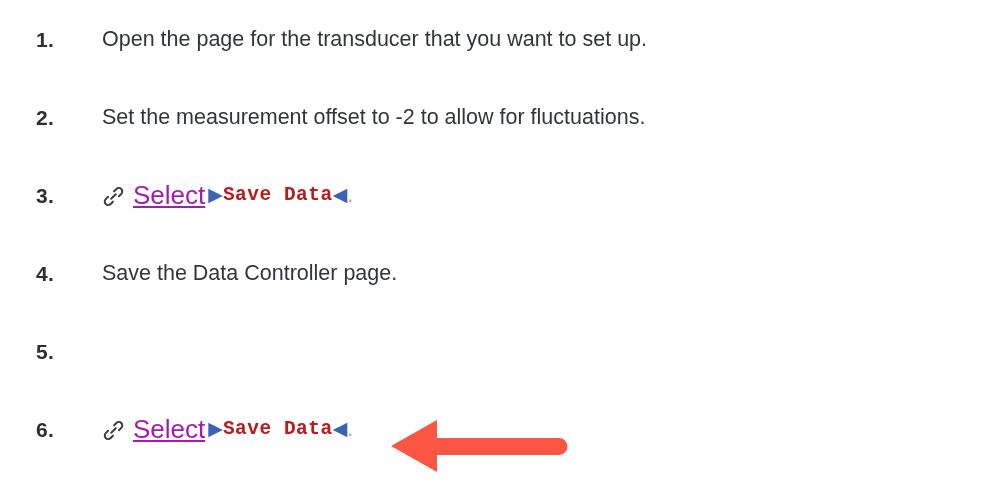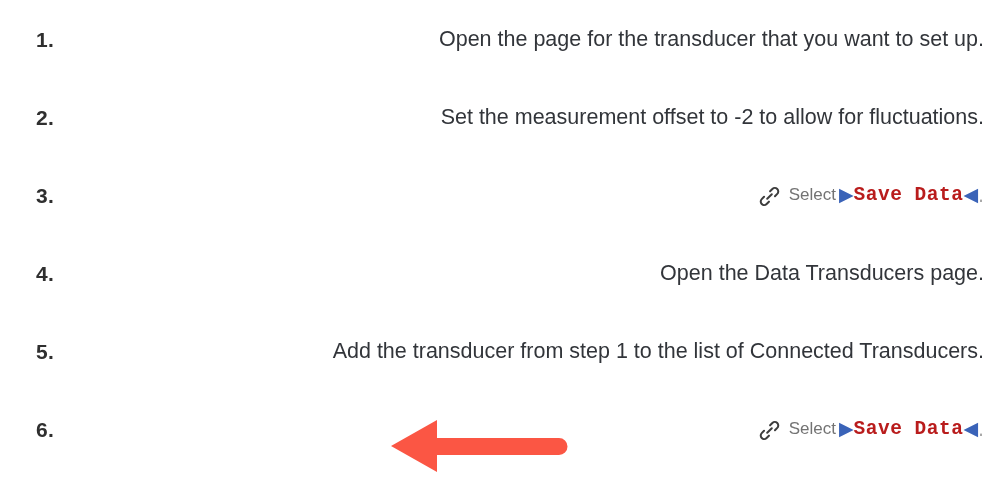--- a/index.html
+++ b/index.html
@@ -55,21 +55,20 @@
   }
 
   .step-body {
     flex: 1 1 auto;
     font-size: 21.5px;
     color: #32353a;
     line-height: 1.25;
     white-space: nowrap;
     display: flex;
     align-items: center;
-    justify-content: flex-end;
   }
 
   .plain-text {
     font-size: 21.5px;
     color: #32353a;
     font-family: "Liberation Sans", sans-serif;
   }
 
   
   .link-icon {
@@ -81,25 +80,26 @@
     top: 1px;
     flex: 0 0 auto;
   }
   .link-icon svg {
     display: block;
     width: 23px;
     height: 23px;
   }
 
   .select-word {
-    color: #737373;
-    font-size: 17px;
+    color: #a21caf;
+    font-size: 26px;
     font-family: "Liberation Sans", sans-serif;
     font-weight: normal;
     margin-right: 3px;
+    text-decoration: underline;
   }
 
   .ui-marker {
     color: #3a63b8;
     font-size: 19px;
     line-height: 1;
     position: relative;
     top: -0.5px;
     letter-spacing: 0;
   }
@@ -170,29 +170,26 @@
         <span class="ui-marker">▶</span>
         <span class="ui-label">Save Data</span>
         <span class="ui-marker">◀</span>
         <span class="trailing-period">.</span>
       </span>
     </li>
 
     <li class="step">
       <span class="step-number">4.</span>
       <span class="step-body">
-        <span class="plain-text">Open the Data Transducers page.</span>
+        <span class="plain-text">Save the Data Controller page.</span>
       </span>
     </li>
 
     <li class="step">
       <span class="step-number">5.</span>
-      <span class="step-body">
-        <span class="plain-text">Add the transducer from step 1 to the list of Connected Transducers.</span>
-      </span>
     </li>
 
     <li class="step">
       <span class="step-number">6.</span>
       <span class="step-body">
         <span class="link-icon">
           <svg viewBox="0 0 24 24" xmlns="http://www.w3.org/2000/svg">
             <g fill="none" stroke="#3d3d3d" stroke-width="2.1" stroke-linecap="round">
               <path d="M9.6 14.4 L14.4 9.6"></path>
               <path d="M12.6 6.6 L15.0 4.2 a3.6 3.6 0 0 1 5.1 5.1 L17.7 11.7"></path>

